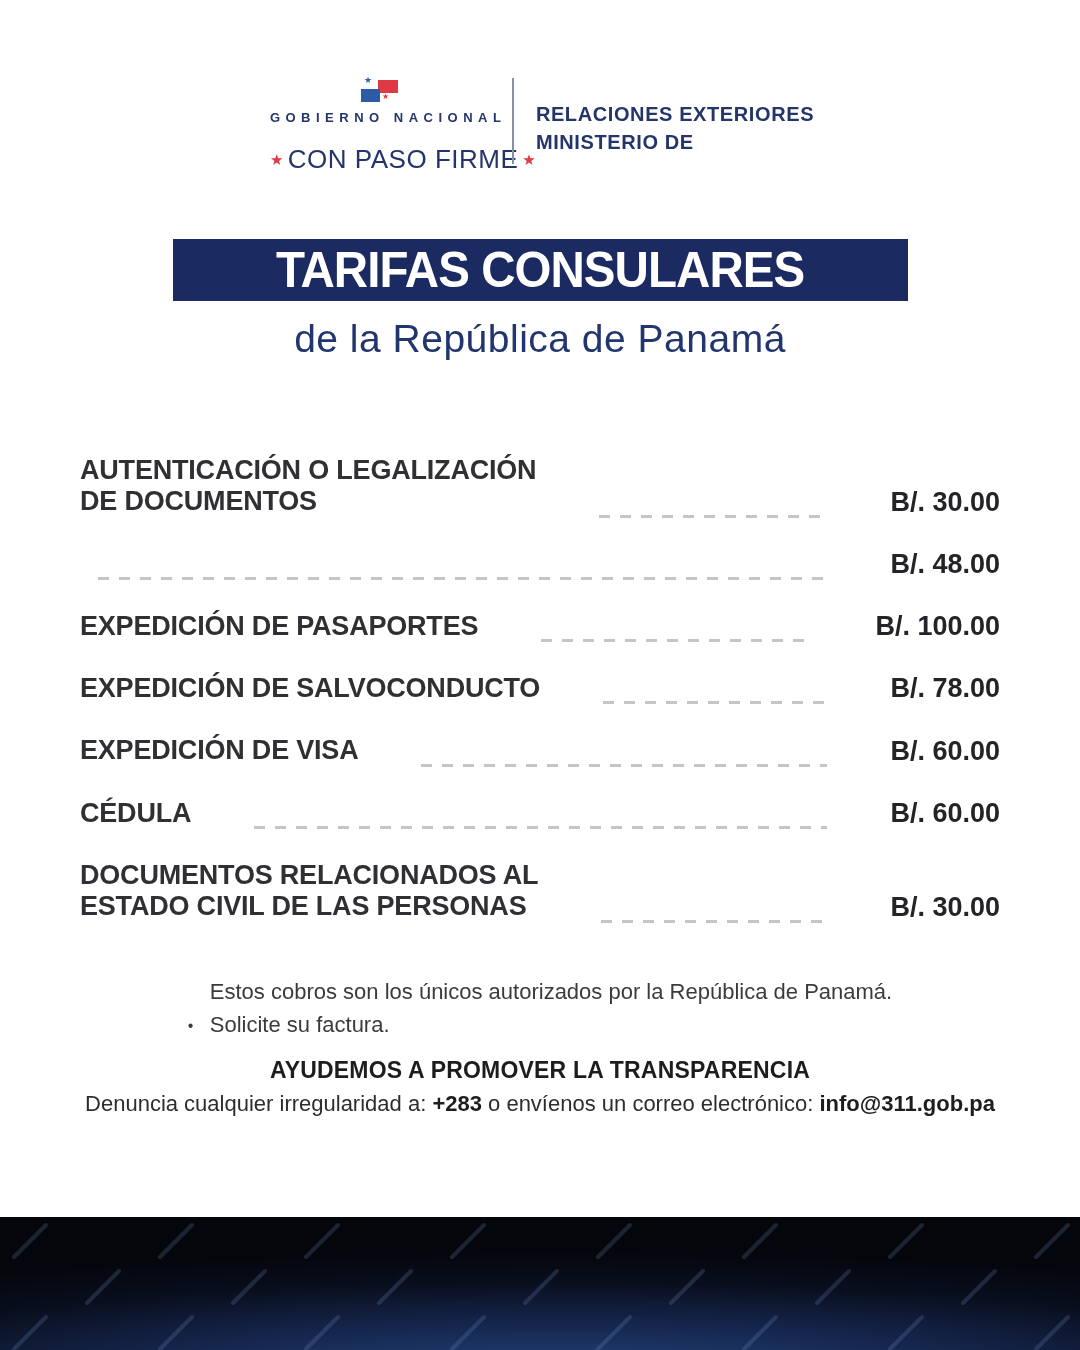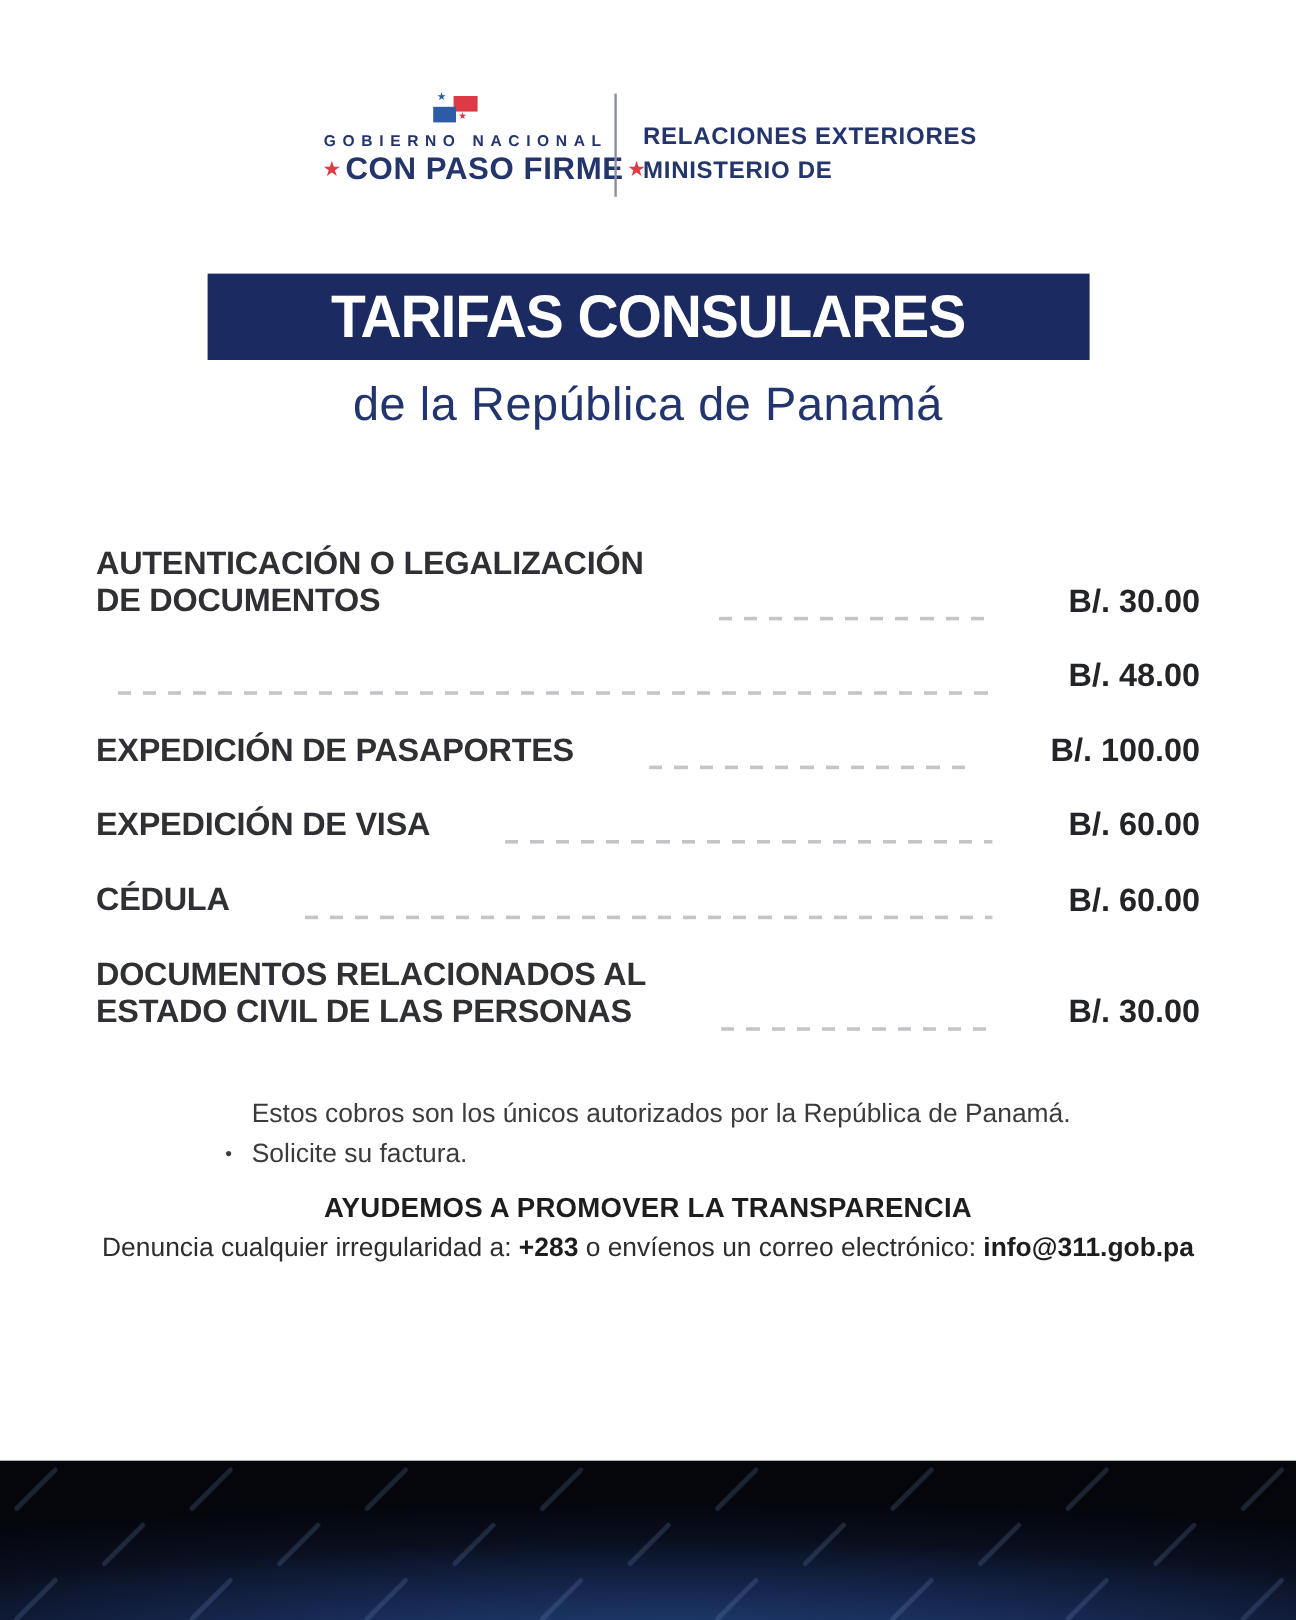--- a/index.html
+++ b/index.html
@@ -28,39 +28,39 @@
   }
   .flag .f-red  { position: absolute; left: 17px; top: 2px;  width: 20px; height: 13px; background: #dd3a43; }
   .flag .f-blue { position: absolute; left: 0;   top: 11px; width: 19px; height: 13px; background: #2d5ba7; }
   .flag .f-star-blue { position: absolute; left: 3px;  top: -3px; font-size: 9px; color: #2d5ba7; }
   .flag .f-star-red  { position: absolute; left: 21px; top: 14px; font-size: 8px; color: #dd3a43; }
   .gob-line1 {
     font-size: 13px; font-weight: bold; color: #23356b;
     letter-spacing: 5.5px; white-space: nowrap; margin-left: 4px;
   }
   .gob-line2 {
-    margin-top: 0;
-    font-size: 26px; font-weight: bold; color: #23356b;
+    margin-top: 19px;
+    font-size: 26px; font-weight: normal; color: #23356b;
     letter-spacing: 0.5px; white-space: nowrap;
   }
   .gob-line2 .star { color: #e03a43; font-size: 15px; vertical-align: 3px; padding: 0 4px; }
   .header-divider {
     width: 2px; height: 86px;
     background: #8a90a3;
     margin: 0 22px 0 16px;
   }
   .ministry {
     padding-top: 22px;
     font-size: 20px; font-weight: bold; color: #23356b;
     letter-spacing: 0.6px; line-height: 1.4;
   }
 
   
   .banner {
-    width: 735px; height: 72px;
+    width: 735px; height: 62px;
     margin: 64px auto 0 auto;
     background: #1b2a60;
     display: flex; align-items: center; justify-content: center;
   }
   .banner span {
     color: #ffffff; font-size: 50px; font-weight: bold;
     letter-spacing: -1px;
     display: inline-block; transform: scaleX(0.95);
     white-space: nowrap;
   }
@@ -163,20 +163,25 @@
         <div class="leader"></div>
         <div class="price">B/. 48.00</div>
       </div>
 
       <div class="row">
         <div class="label"><span>EXPEDICIÓN DE PASAPORTES</span></div>
         <div class="leader"></div>
         <div class="price">B/. 100.00</div>
       </div>
 
+      <div class="row">
+        <div class="label"><span>EXPEDICIÓN DE SALVOCONDUCTO</span></div>
+        <div class="leader"></div>
+        <div class="price">B/. 78.00</div>
+      </div>
 
       <div class="row">
         <div class="label"><span>EXPEDICIÓN DE VISA</span></div>
         <div class="leader"></div>
         <div class="price">B/. 60.00</div>
       </div>
 
       <div class="row">
         <div class="label"><span>CÉDULA</span></div>
         <div class="leader"></div>

